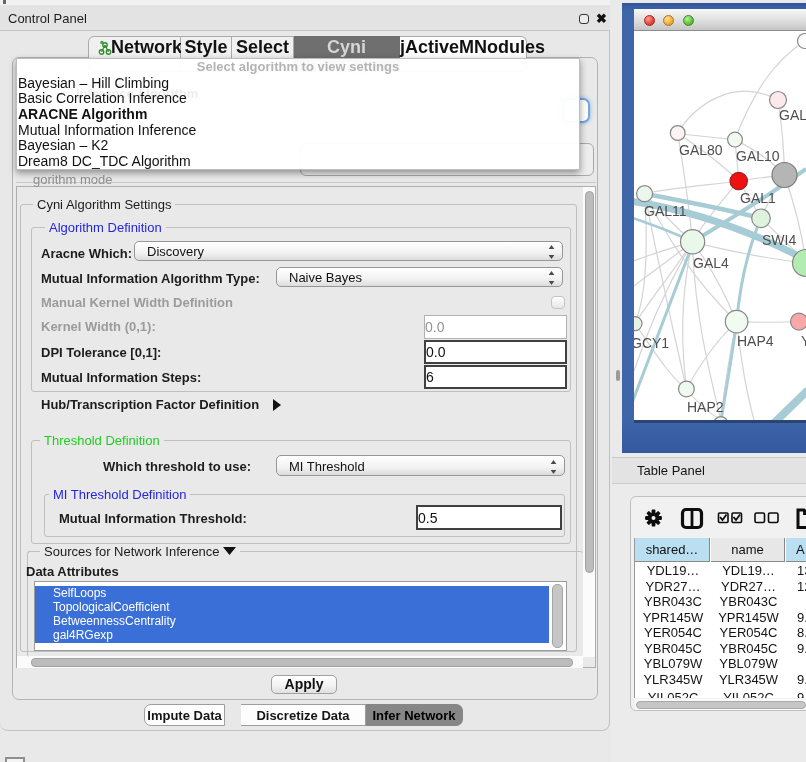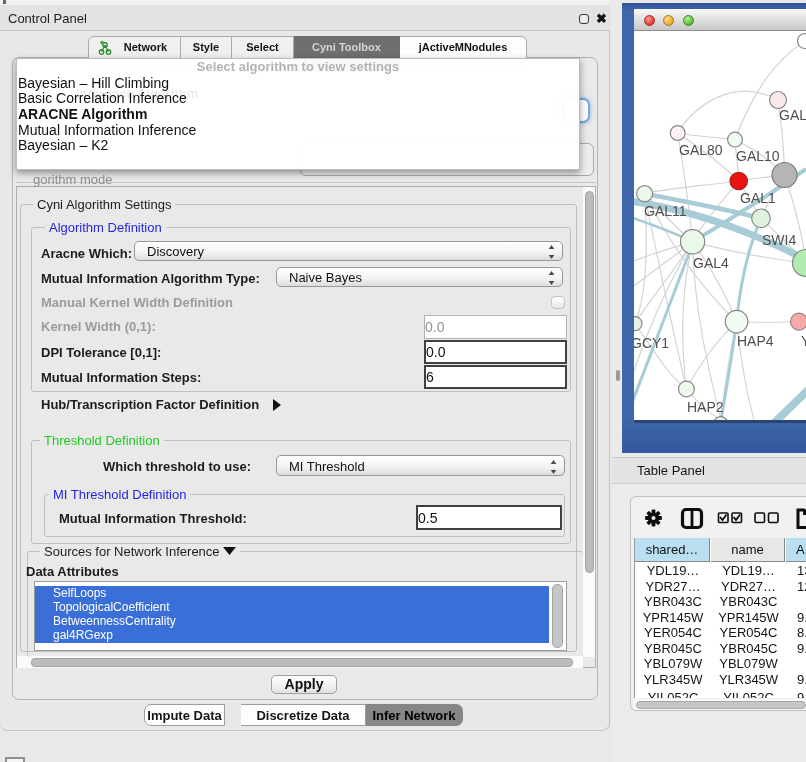--- a/index.html
+++ b/index.html
@@ -8,21 +8,21 @@
 .lbl{position:absolute;font-size:13px;font-weight:bold;color:#1c1c1c;white-space:nowrap}
 .glbl{position:absolute;font-size:13px;font-weight:bold;color:#9b9b9b;white-space:nowrap}
 .grp{position:absolute;border:1px solid #bfbfbf;border-radius:3px}
 .gt{position:absolute;background:#e9e9e9;padding:0 4px;font-size:13px;white-space:nowrap;top:-8px}
 .combo{position:absolute;border:1px solid #979797;border-radius:5px;background:linear-gradient(#ffffff,#f2f2f2 60%,#dcdcdc);font-size:13px;color:#111;line-height:18px}
 .combo .tx{position:absolute;left:12px;top:1px}
 .combo .ar{position:absolute;right:7px;top:2px;width:7px;height:16px}
 .inp{position:absolute;background:#fff;font-size:14px;color:#111;text-align:left;line-height:21px;}
 .inp.en{border:2px solid #404040}
 .inp.dis{border:1px solid #b2b2b2;color:#959595;line-height:22px}
-.tab{position:absolute;top:0;height:36px;background:#f0f0f0;border:1px solid #ababab;border-left:none;font-size:11px;font-weight:bold;color:#111;text-align:center;line-height:21px}
+.tab{position:absolute;top:0;height:36px;background:#f0f0f0;border:1px solid #ababab;border-left:none;font-size:18px;font-weight:bold;color:#111;text-align:center;line-height:21px}
 .seg{position:absolute;top:0;height:22px;background:#fdfdfd;border:1px solid #9e9e9e;border-left:none;font-size:13px;font-weight:bold;color:#151515;text-align:center;line-height:21px}
 .bluerow{position:absolute;left:35px;width:514px;height:14.3px;background:#3a6fd8;color:#fff;font-size:12px;line-height:14px;padding-left:18px;white-space:nowrap}
 .hdrcell{position:absolute;top:0;height:24px;font-size:13px;color:#111;text-align:center;line-height:24px;border-right:1px solid #868686}
 .trow{position:absolute;width:100%;height:15.55px;font-size:13px;color:#141414;line-height:15.5px}
 .c1{position:absolute;left:0;width:76px;text-align:center}
 .c2{position:absolute;left:76px;width:75px;text-align:center}
 .c3{position:absolute;left:162px;width:40px;text-align:left}
 .nlab{font-size:14px;fill:#4e4e4e}
 </style></head>
 <body>
@@ -129,20 +129,21 @@
 
 <div class="abs" style="left:16px;top:58px;width:564px;height:112px;background:rgba(255,255,255,0.96);border:1px solid #bdbdbd;box-shadow:0 3px 7px rgba(0,0,0,0.4);z-index:30"></div>
 <div class="abs" style="left:16px;top:58px;width:564px;height:112px;z-index:31;font-size:14px;color:#111">
  <div class="abs" style="left:0;top:1px;width:564px;text-align:center;font-size:13px;color:#b3b3b3;font-weight:bold">Select algorithm to view settings</div>
  <div class="abs" style="left:60px;top:28px;font-size:13px;font-weight:bold;color:rgba(90,90,90,0.12)">Inference Algorithm</div>
  <div class="abs" style="left:2px;top:16.5px;white-space:nowrap">Bayesian – Hill Climbing</div>
  <div class="abs" style="left:2px;top:32.2px;white-space:nowrap">Basic Correlation Inference</div>
  <div class="abs" style="left:2px;top:47.9px;white-space:nowrap;font-weight:bold">ARACNE Algorithm</div>
  <div class="abs" style="left:2px;top:63.6px;white-space:nowrap">Mutual Information Inference</div>
  <div class="abs" style="left:2px;top:79.3px;white-space:nowrap">Bayesian – K2</div>
+ <div class="abs" style="left:2px;top:95px;white-space:nowrap">Dream8 DC_TDC Algorithm</div>
 </div>
 <div class="abs" style="left:33px;top:172px;font-size:13px;color:#8f8f8f;z-index:5">gorithm mode</div>
 
 <div class="abs" style="left:271px;top:675px;width:66px;height:19px;border:1px solid #a0a0a0;border-radius:5px;background:linear-gradient(#ffffff,#f2f2f2 55%,#e0e0e0);font-size:14px;font-weight:600;color:#111;text-align:center;line-height:16px">Apply</div>
 <div class="seg" style="left:144px;top:704px;width:81px;border-left:1px solid #9e9e9e;border-radius:7px 0 0 7px">Impute Data</div>
 <div class="seg" style="left:241px;top:704px;width:125px">Discretize Data</div>
 <div class="seg" style="left:366px;top:704px;width:97px;background:#868686;color:#000000;border-color:#868686;border-radius:0 7px 7px 0">Infer Network</div>
 <div class="abs" style="left:5px;top:757px;width:20px;height:5px;border:2px solid #8f8f8f;border-bottom:none;background:#f4f4f4"></div>
 
 <div class="abs" style="left:610px;top:0;width:196px;height:762px;background:#eaeaea"></div>

